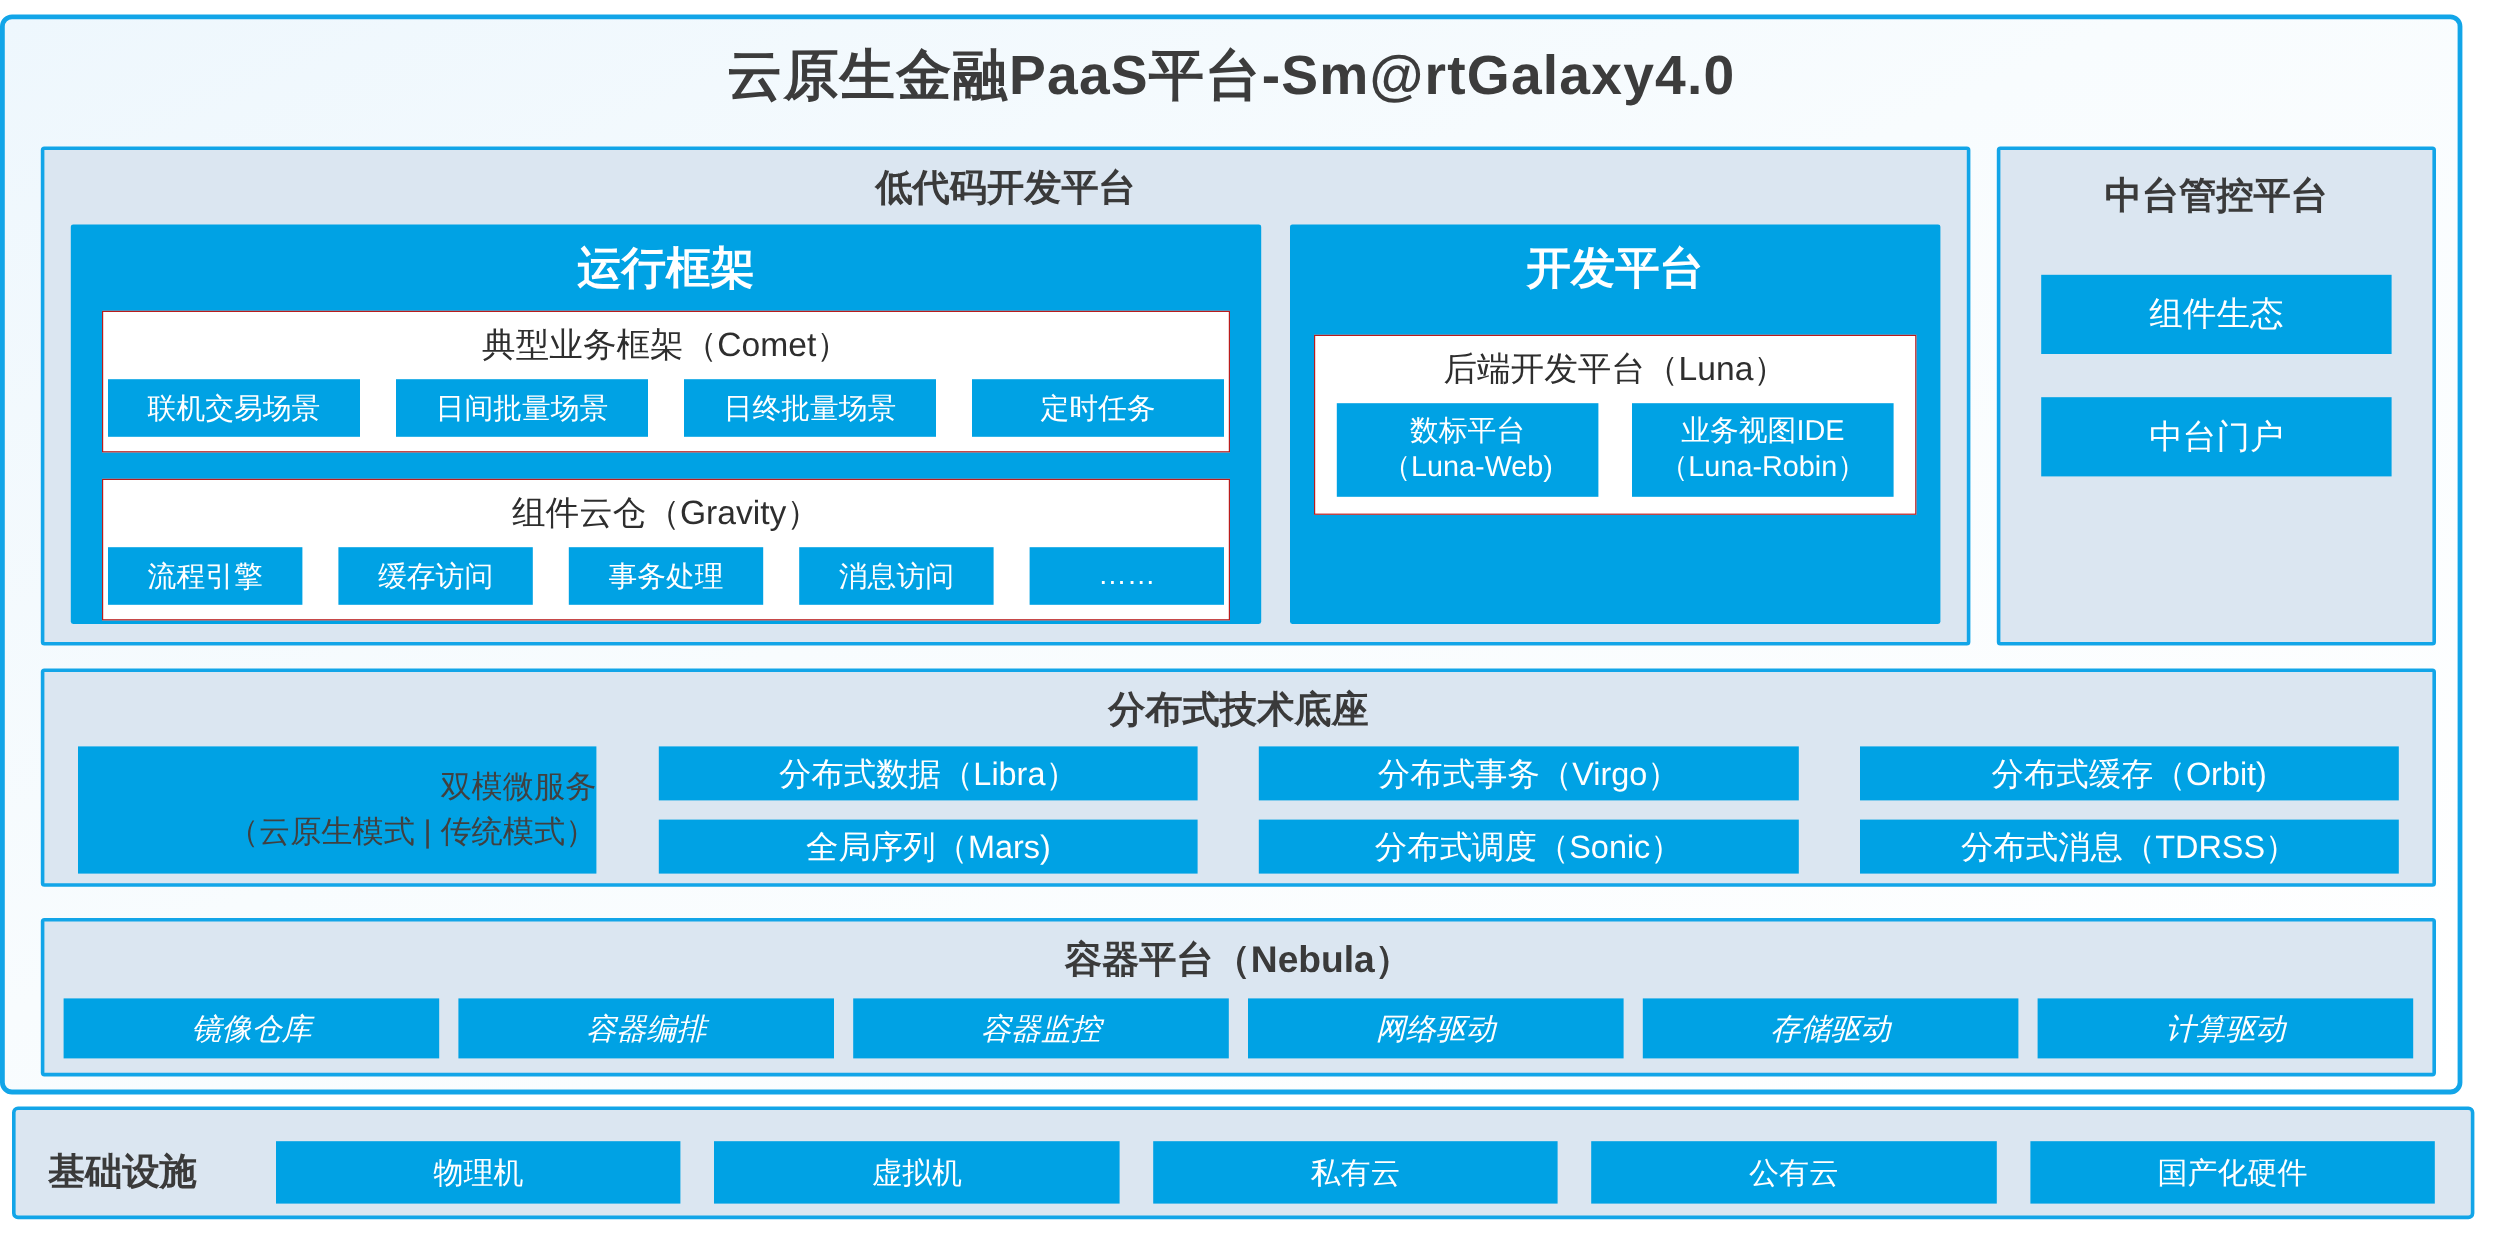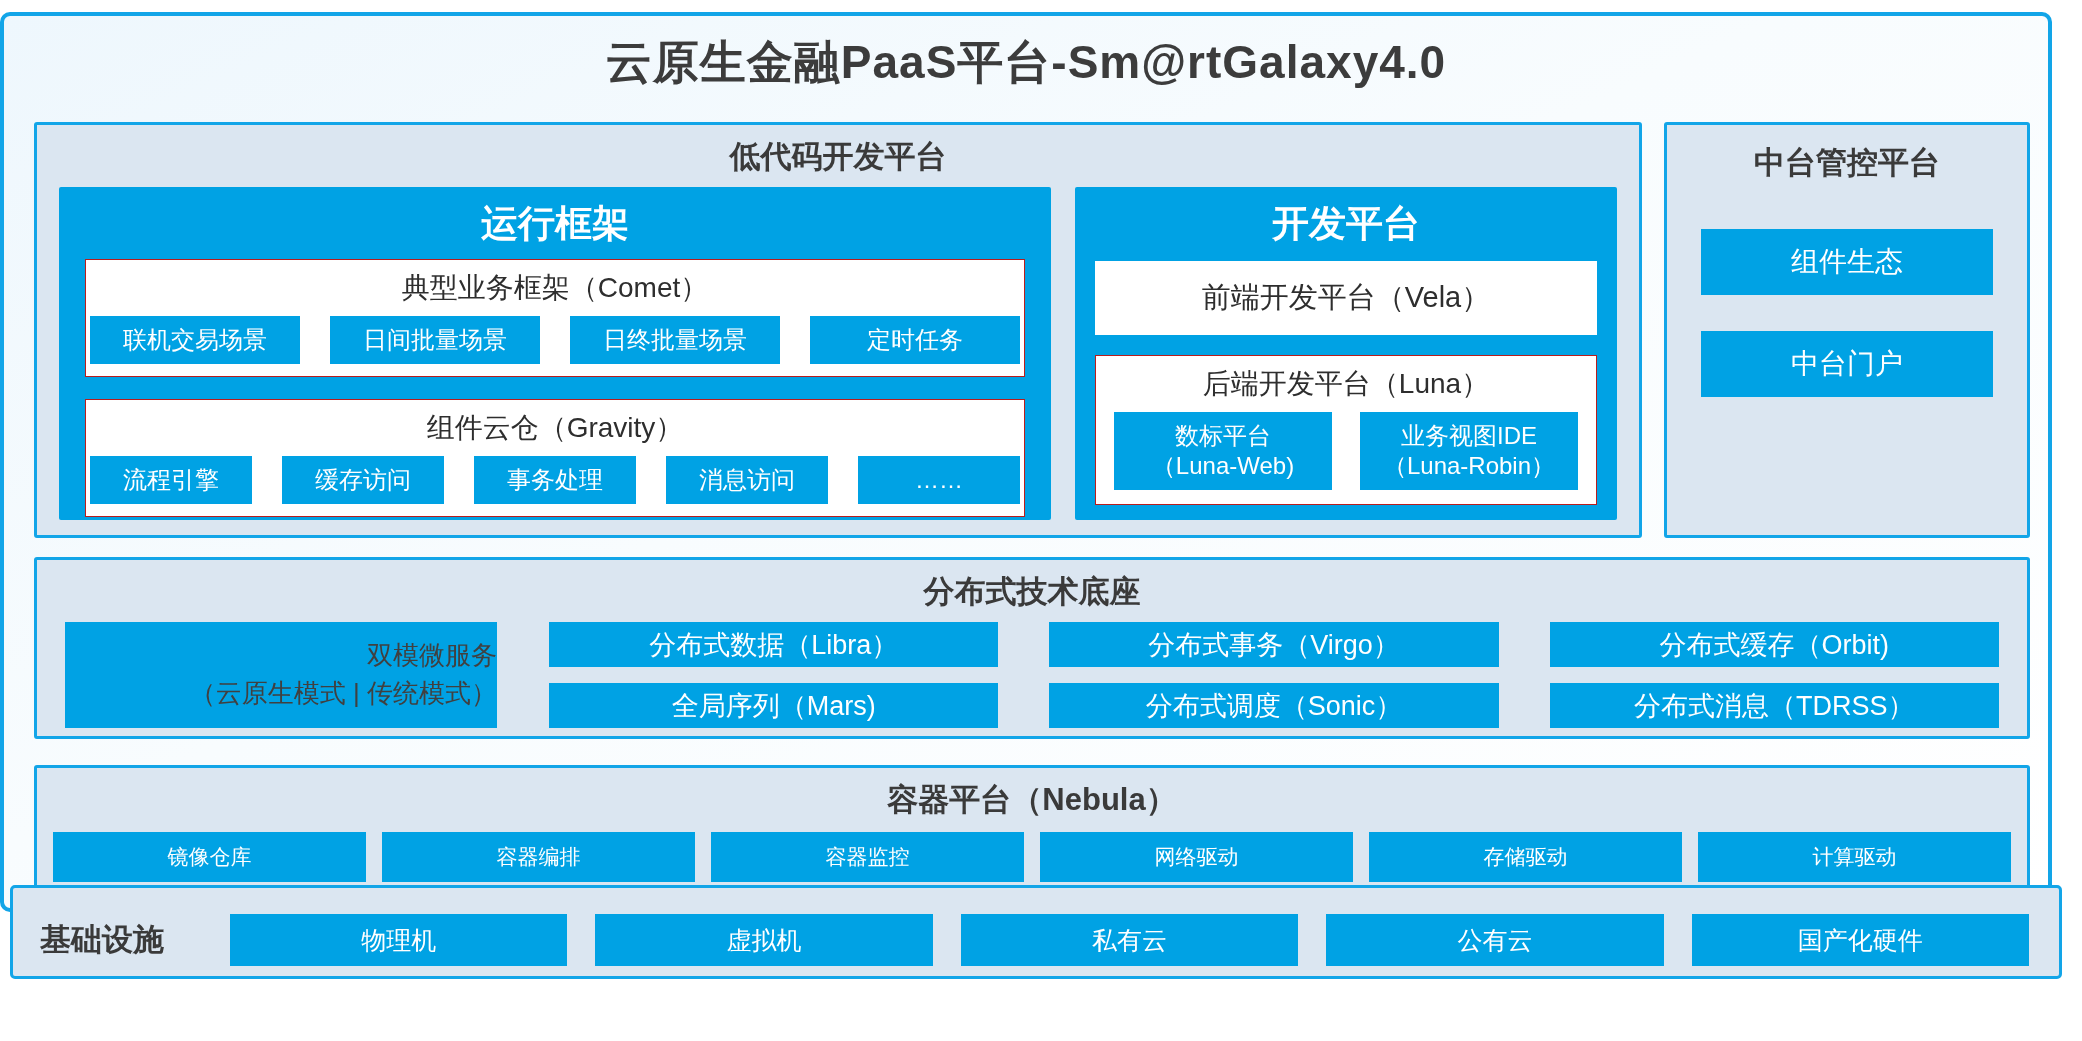--- a/index.html
+++ b/index.html
@@ -86,25 +86,25 @@
     column-gap:51px; row-gap:16px;
   }
   .dist-chip {
     background:#00A2E4; color:#ffffff; font-size:27px; height:45px;
     display:flex; align-items:center; justify-content:center;
   }
 
   
   .row3 { position:absolute; left:30px; top:749px; width:1996px; height:132px; }
   .row3-chips { display:flex; gap:16px; padding:2px 16px 0; }
-  .row3-chips .chip { height:50px; font-size:21px; flex:1; }
+  .row3-chips .chip { height:50px; font-size:25px; flex:1;font-style:italic; }
 
   
   .bottom-bar {
-    position:absolute; left:10px; top:885px; width:2052px; height:94px;
+    position:absolute; left:10px; top:922px; width:2052px; height:94px;
     background:#DBE6F1; border:3px solid #12A5E8; border-radius:5px;
     display:flex; align-items:center; padding:16px 30px 0 27px; gap:28px;
   }
   .bottom-label {
     font-size:31px; font-weight:bold; color:#3a3a3a; flex:none; width:162px;
   }
   .bottom-bar .chip { height:52px; font-size:25px; }
 </style>
 </head>
 <body>
@@ -142,21 +142,20 @@
                 <div class="chip">事务处理</div>
                 <div class="chip">消息访问</div>
                 <div class="chip">……</div>
               </div>
             </div>
           </div>
 
           <div class="block block-dev">
             <div class="block-title">开发平台</div>
 
-            <div class="vela-box">前端开发平台（Vela）</div>
 
             <div class="white-box luna-box">
               <div class="white-box-title">后端开发平台（Luna）</div>
               <div class="luna-chip-row">
                 <div class="chip chip-2line">
                   <span>数标平台</span>
                   <span>（Luna-Web)</span>
                 </div>
                 <div class="chip chip-2line">
                   <span>业务视图IDE</span>

